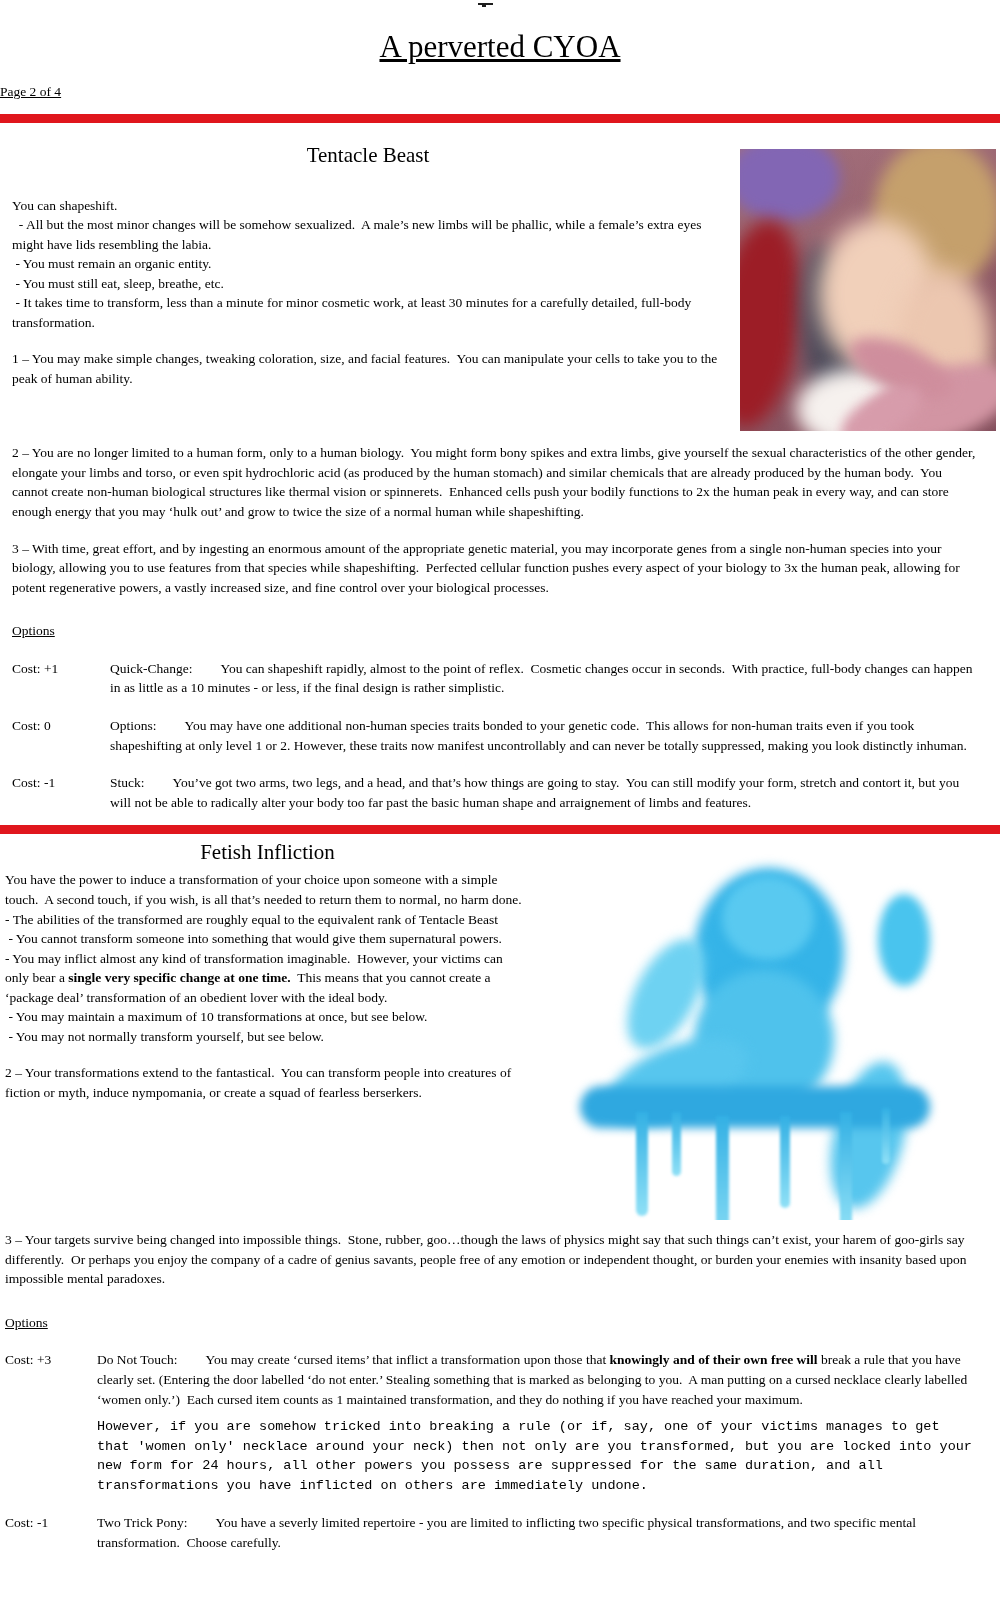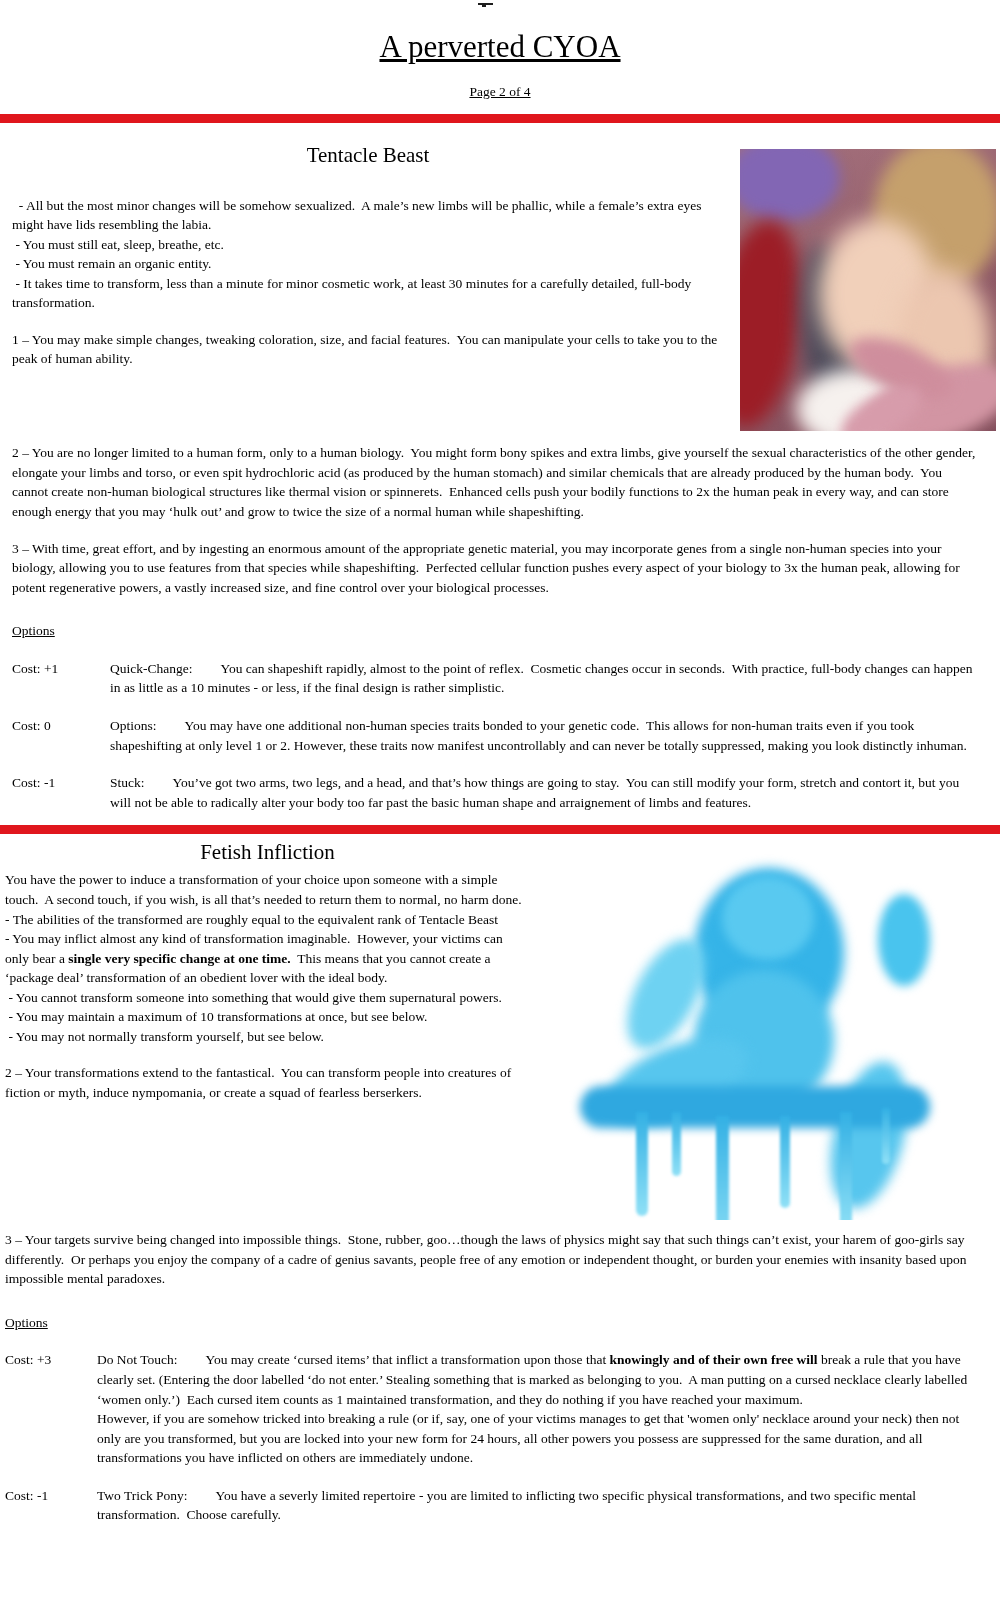--- a/index.html
+++ b/index.html
@@ -12,21 +12,21 @@
   .t{white-space:pre-wrap;}
   
   .top-mark{position:absolute;left:478px;top:3px;width:15px;height:6px;}
   .top-mark .bar{position:absolute;left:0;top:0;width:15px;height:2px;background:#1d1d1d;}
   .top-mark .tick{position:absolute;left:4px;top:2px;width:4px;height:2px;background:#1d1d1d;}
 
   .main-title{
     margin:28px 0 0 0;text-align:center;font-size:31px;font-weight:400;
     text-decoration:underline;line-height:1.25;
   }
-  .page-ind{margin-top:15px;text-align:center;font-size:13.5px;text-decoration:underline;}
+  .page-ind{margin-top:15px;font-size:13.5px;text-decoration:underline;}
   .divider{height:9px;background:#e0161d;margin-top:13px;}
   .divider.second{margin-top:13px;}
 
   .section{position:relative;}
   .sec-1{padding:0 4px 0 12px;}
   .sec-2{padding:0 4px 0 5px;}
 
   .section-title{
     margin:20px 0 0 0;text-align:center;font-size:21px;font-weight:400;line-height:1.2;
   }
@@ -37,21 +37,21 @@
   .sec-2 .intro{margin-top:5px;}
   .intro .line{margin:0;}
   .clear-img{clear:right;}
   .options-heading{margin:24px 0 0 0;text-decoration:underline;}
 
   .option-row{display:flex;margin:18px 0 0 0;}
   .sec-1 .option-row .cost{width:98px;flex:none;}
   .sec-2 .option-row .cost{width:92px;flex:none;}
   .option-row .body{flex:1;padding-right:22px;}
   .opt-name{margin-right:28px;}
-  .opt-para2{margin-top:0;}
+  .opt-para2{margin-top:8px;font-family:Liberation Mono, monospace;}
 
   
   .art{float:right;position:relative;overflow:hidden;}
   .art .blob{position:absolute;border-radius:50%;}
   .art1{
     width:256px;height:282px;margin:6px 0 12px 16px;
     background:
       radial-gradient(170px 150px at 20% 25%, #9a6773 0%, rgba(154,103,115,0) 70%),
       radial-gradient(190px 170px at 85% 70%, #8a5260 0%, rgba(138,82,96,0) 75%),
       linear-gradient(160deg,#a5717d 0%, #96616e 45%, #7f4c59 100%);
@@ -107,23 +107,24 @@
     <div class="blob skin-b"></div>
     <div class="blob lace"></div>
     <div class="blob tent-a"></div>
     <div class="blob tent-b"></div>
     <div class="blob tent-c"></div>
   </div>
 
   <div class="section-title t">Tentacle Beast</div>
 
   <div class="para intro">
+    <div class="line t">You can shapeshift.</div>
     <div class="line t">  - All but the most minor changes will be somehow sexualized.  A male’s new limbs will be phallic, while a female’s extra eyes might have lids resembling the labia.</div>
+    <div class="line t"> - You must remain an organic entity.</div>
     <div class="line t"> - You must still eat, sleep, breathe, etc.</div>
-    <div class="line t"> - You must remain an organic entity.</div>
     <div class="line t"> - It takes time to transform, less than a minute for minor cosmetic work, at least 30 minutes for a carefully detailed, full-body transformation.</div>
   </div>
 
   <div class="para t">1 – You may make simple changes, tweaking coloration, size, and facial features.  You can manipulate your cells to take you to the peak of human ability.</div>
   <div class="para t clear-img">2 – You are no longer limited to a human form, only to a human biology.  You might form bony spikes and extra limbs, give yourself the sexual characteristics of the other gender, elongate your limbs and torso, or even spit hydrochloric acid (as produced by the human stomach) and similar chemicals that are already produced by the human body.  You cannot create non-human biological structures like thermal vision or spinnerets.  Enhanced cells push your bodily functions to 2x the human peak in every way, and can store enough energy that you may ‘hulk out’ and grow to twice the size of a normal human while shapeshifting.</div>
   <div class="para t">3 – With time, great effort, and by ingesting an enormous amount of the appropriate genetic material, you may incorporate genes from a single non-human species into your biology, allowing you to use features from that species while shapeshifting.  Perfected cellular function pushes every aspect of your biology to 3x the human peak, allowing for potent regenerative powers, a vastly increased size, and fine control over your biological processes.</div>
 
   <div class="options-heading t">Options</div>
 
   <div class="option-row">
@@ -159,22 +160,22 @@
     <div class="drip d4"></div>
     <div class="drip d5"></div>
     <div class="drip d6"></div>
   </div>
 
   <div class="section-title t">Fetish Infliction</div>
 
   <div class="para intro">
     <div class="line t">You have the power to induce a transformation of your choice upon someone with a simple touch.  A second touch, if you wish, is all that’s needed to return them to normal, no harm done.</div>
     <div class="line"><span class="t">- The abilities of the transformed are roughly equal to the equivalent rank of Tentacle Beast</span><b class="t"></b><span class="t"></span></div>
+    <div class="line"><span class="t"> - You cannot transform someone into something that would give them supernatural powers.</span><b class="t"></b><span class="t"></span></div>
     <div class="line"><span class="t">- You may inflict almost any kind of transformation imaginable.  However, your victims can only bear a </span><b class="t">single very specific change at one time.</b><span class="t">  This means that you cannot create a ‘package deal’ transformation of an obedient lover with the ideal body.</span></div>
-    <div class="line"><span class="t"> - You cannot transform someone into something that would give them supernatural powers.</span><b class="t"></b><span class="t"></span></div>
     <div class="line"><span class="t"> - You may maintain a maximum of 10 transformations at once, but see below.</span><b class="t"></b><span class="t"></span></div>
     <div class="line"><span class="t"> - You may not normally transform yourself, but see below.</span><b class="t"></b><span class="t"></span></div>
   </div>
 
   <div class="para t">2 – Your transformations extend to the fantastical.  You can transform people into creatures of fiction or myth, induce nympomania, or create a squad of fearless berserkers.</div>
   <div class="para t clear-img">3 – Your targets survive being changed into impossible things.  Stone, rubber, goo…though the laws of physics might say that such things can’t exist, your harem of goo-girls say differently.  Or perhaps you enjoy the company of a cadre of genius savants, people free of any emotion or independent thought, or burden your enemies with insanity based upon impossible mental paradoxes.</div>
 
   <div class="options-heading t">Options</div>
 
 

